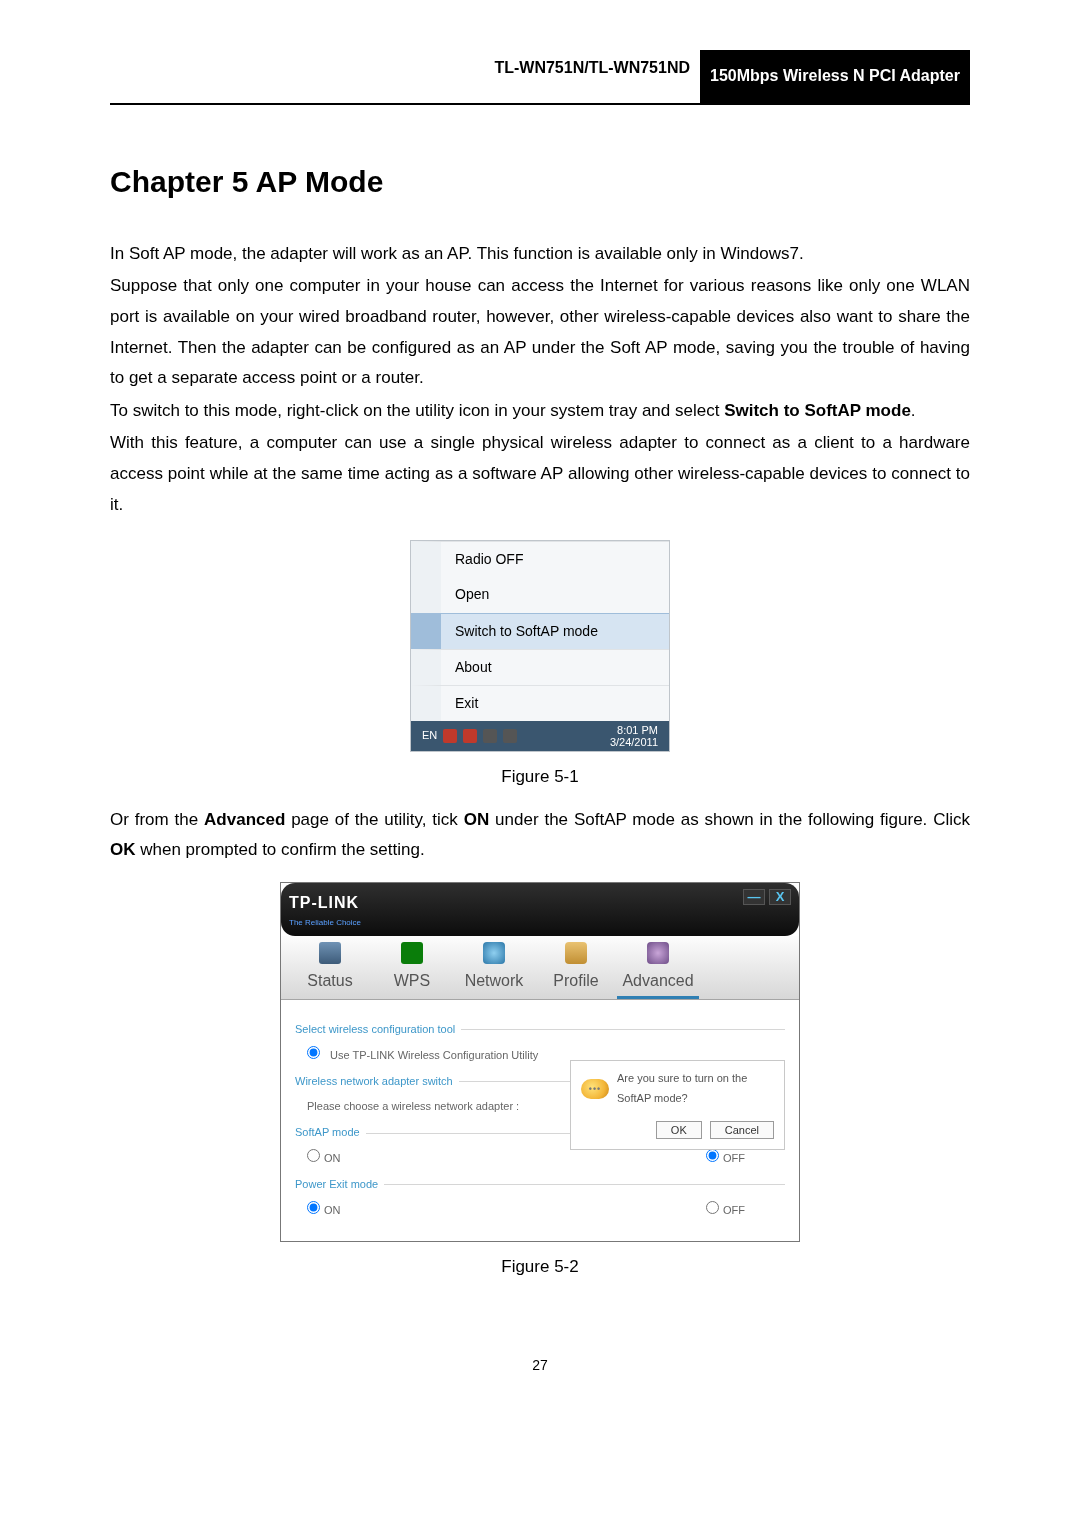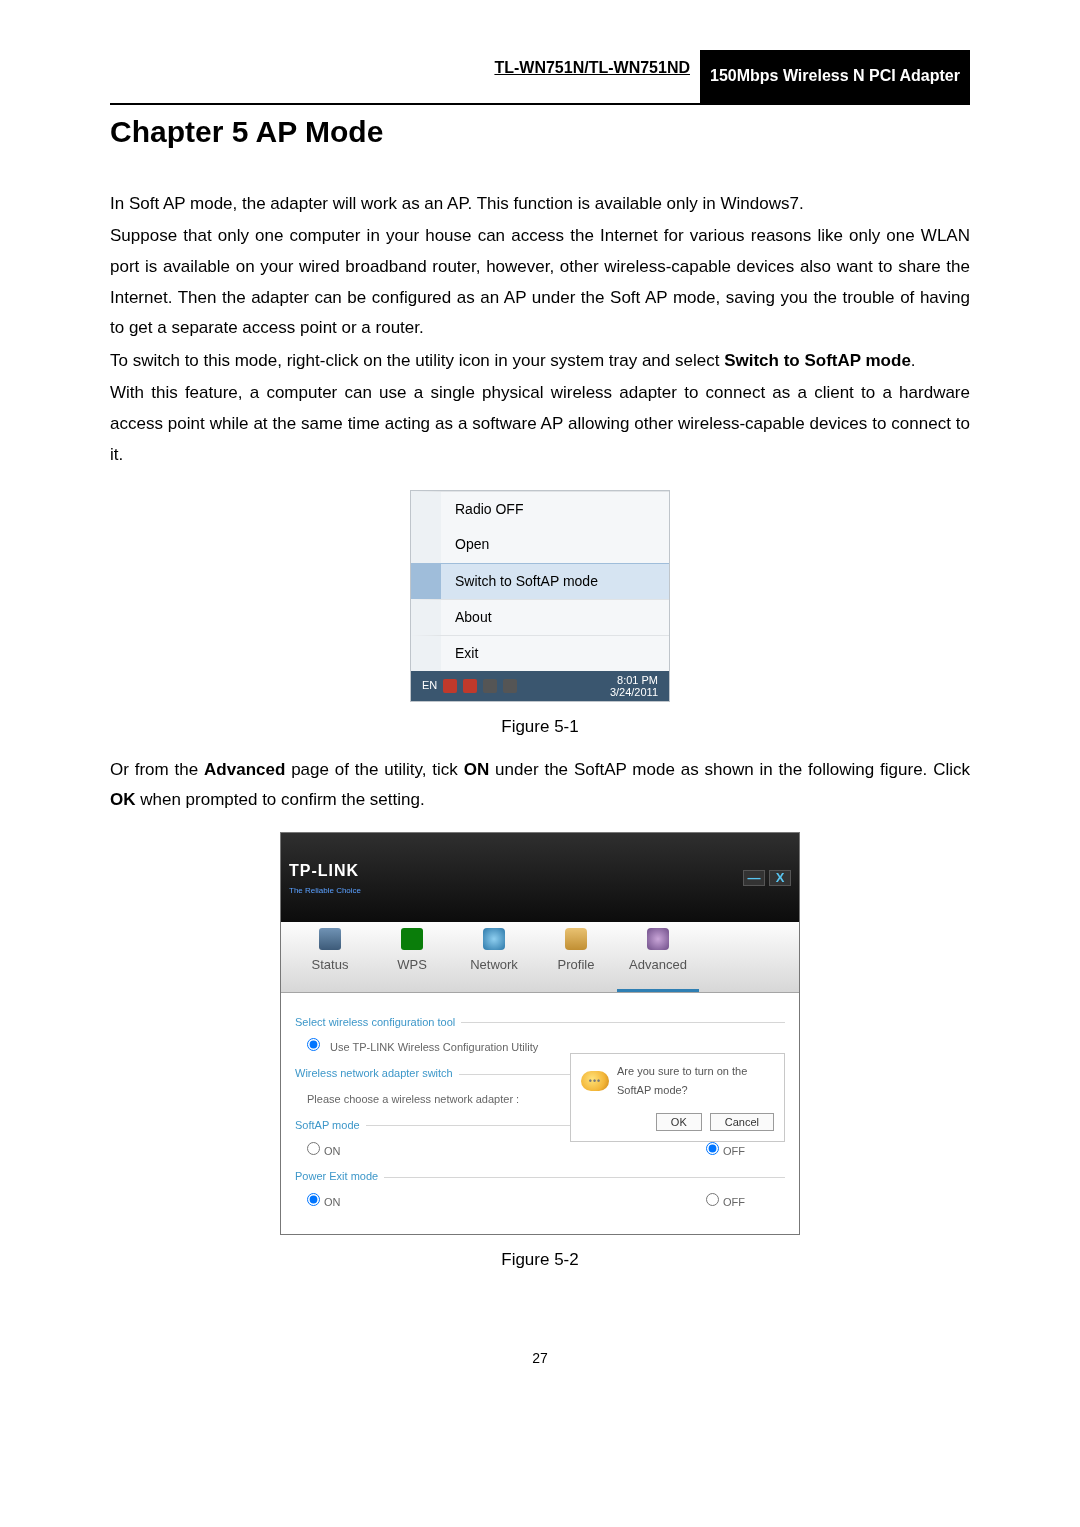--- a/index.html
+++ b/index.html
@@ -9,21 +9,21 @@
     width: 1080px;
     margin: 0 auto;
     padding: 50px 110px 60px 110px;
     color: #000;
     font-size: 17px;
     line-height: 1.8;
   }
   .header-bar {
     display: flex;
     border-bottom: 2px solid #000;
-    text-decoration: underline;
+    margin-bottom: 50px;
   }
   .header-left {
     flex: 1;
     text-align: right;
     font-weight: bold;
     padding: 4px 10px 4px 0;
     font-size: 16px;
   }
   .header-right {
     background: #000;
@@ -81,41 +81,42 @@
   .fig2 {
     width: 520px;
     margin: 16px auto 6px auto;
     border: 1px solid #777;
     font-size: 11px;
     color: #777;
     background: #fff;
   }
   .fig2 .titlebar {
     background: linear-gradient(#2f2f2f,#0c0c0c);
-    padding: 24px 8px;
-    display:flex; align-items:center;
+    padding: 6px 8px;
+    display:flex; 
     position:relative;
+    border-radius:14px;
   }
   .fig2 .brand {
     color:#fff; font-weight:bold; font-size:16px; letter-spacing:1px;
     font-family: Arial Black, Arial, sans-serif;
   }
   .fig2 .subbrand { color:#5aa0ff; font-size:8px; margin-top:-2px; }
   .fig2 .win-btns { margin-left:auto; display:flex; gap:4px; }
   .fig2 .win-btn { width:22px; height:16px; background:#333; color:#59c5f0; border:1px solid #555; display:flex; align-items:center; justify-content:center; font-size:13px; font-weight:bold; }
   .fig2 .tabs {
     display:flex; gap:0;
     background:linear-gradient(#fdfdfd,#d7d7d7);
     padding: 6px 8px 0 8px;
     border-bottom:1px solid #a5a5a5;
   }
   .fig2 .tab {
     flex:0 0 auto; width: 82px;
-    text-align:center; color:#555; font-size:13px;
-    padding-bottom:12px;
+    text-align:center; color:#555; font-size:16px;
+    padding-bottom:0;
   }
   .fig2 .tab .t-ic {
     width:22px; height:22px; margin:0 auto 3px auto;
     border-radius:4px;
     background: radial-gradient(#8fcff0,#2b77a8);
   }
   .fig2 .tab.monitor .t-ic { background:linear-gradient(#7093b5,#3d5b79); border-radius:3px; }
   .fig2 .tab.wps .t-ic { background:#0a7d0a; border-radius:3px; }
   .fig2 .tab.profile .t-ic { background:linear-gradient(#e9c272,#c18f33); }
   .fig2 .tab.adv { border-bottom:3px solid #2f7fb3; }

